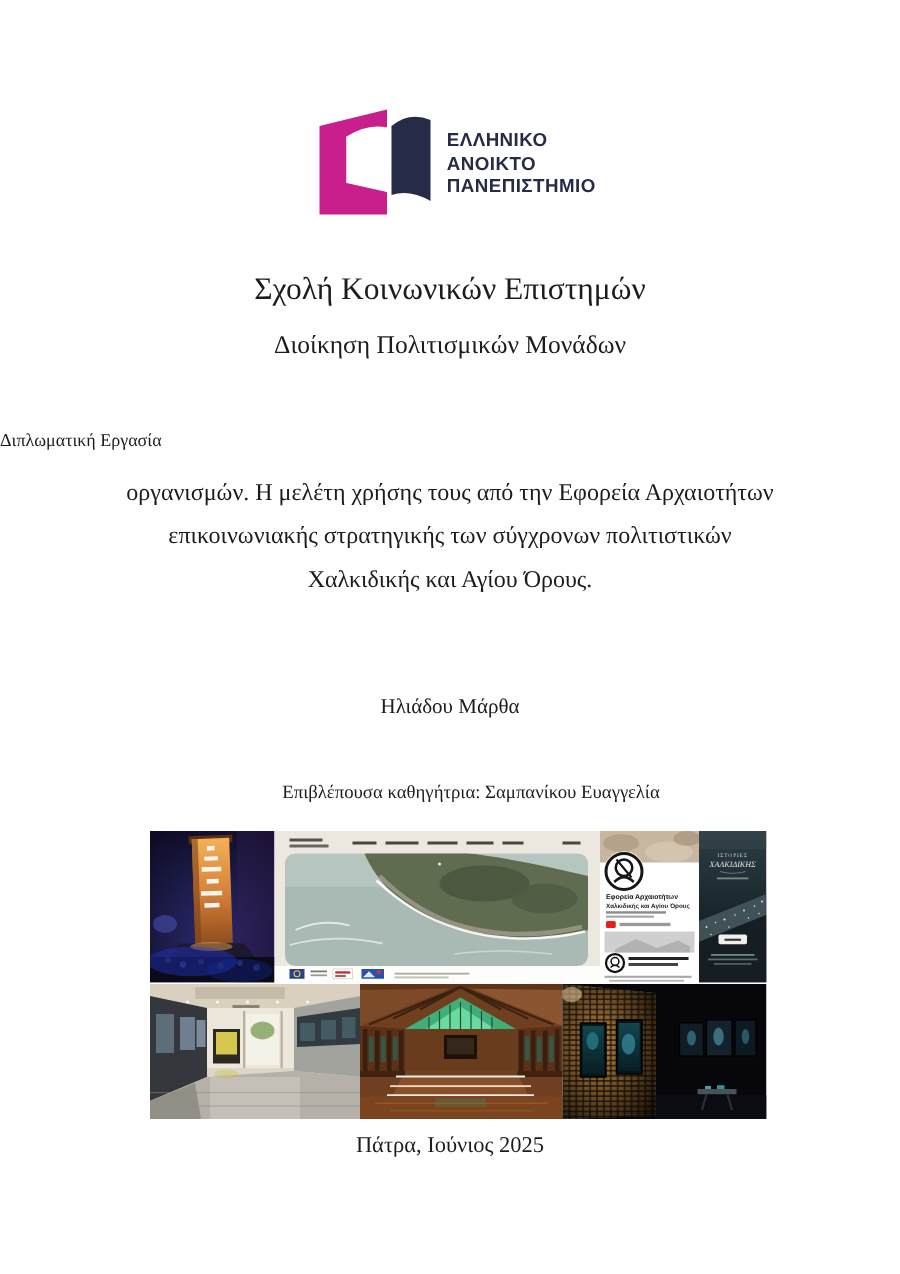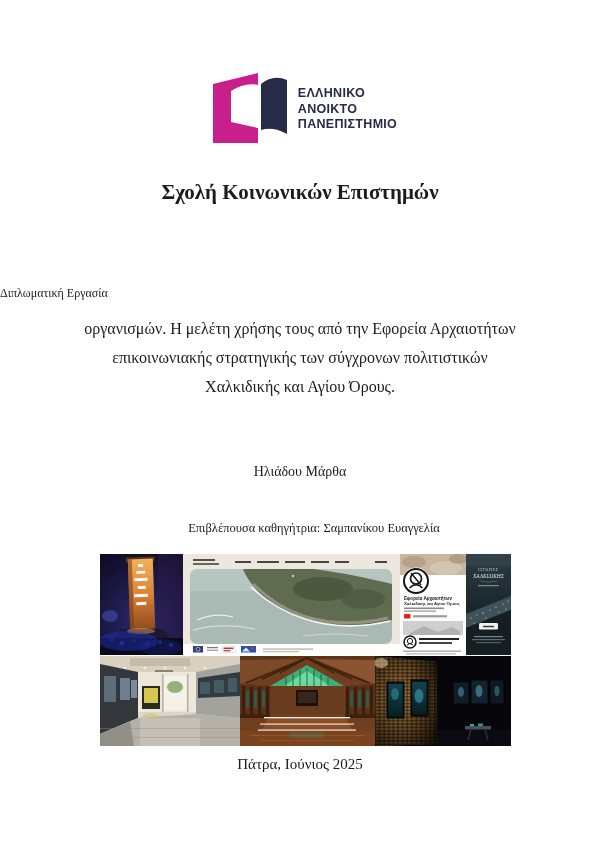--- a/index.html
+++ b/index.html
@@ -10,21 +10,21 @@
   }
   .logo-row {
     position:absolute; top:72px; left:0; width:100%;
     display:flex; justify-content:center; align-items:center; gap:9px;
   }
   .logo-book { width:86px; height:75px; display:block; }
   .logo-text {
     font-family:"Liberation Sans", sans-serif; font-weight:bold;
     color:#262b47; font-size:12.5px; line-height:15.5px; letter-spacing:.3px;
   }
-  .school   { position:absolute; top:180px; left:0; width:100%; text-align:center; font-size:21px;font-weight:bold; }
+  .school   { position:absolute; top:180px; left:0; width:100%; text-align:center; font-size:21px; }
   .program  { position:absolute; top:220px; left:0; width:100%; text-align:center; font-size:17px; }
   .thesis-label { position:absolute; top:286px; left:0; width:100%; text-align:left; font-size:12px; }
   .title    { position:absolute; top:314px; left:40px; width:520px; text-align:center; font-size:16px; line-height:29px; }
   .author   { position:absolute; top:464px; left:0; width:100%; text-align:center; font-size:14px; }
   .supervisor { position:absolute; top:521px; left:0; width:100%; text-align:center; font-size:12.5px;padding-left:28px; }
   .collage  { position:absolute; top:554px; left:100px; width:411px; }
   .collage .row { display:flex; }
   .collage .row2 { margin-top:1px; }
   .collage svg { display:block; }
   .date { position:absolute; top:756px; left:0; width:100%; text-align:center; font-size:15px; }
@@ -41,20 +41,21 @@
       <path fill="#262b47" d="M58,12 Q70,2 84,8 L84,62 Q70,54 58,58 Z"></path>
     </svg>
     <div class="logo-text">
       <div>ΕΛΛΗΝΙΚΟ</div>
       <div>ΑΝΟΙΚΤΟ</div>
       <div>ΠΑΝΕΠΙΣΤΗΜΙΟ</div>
     </div>
   </div>
 
   <div class="school">Σχολή Κοινωνικών Επιστημών</div>
+  <div class="program">Διοίκηση Πολιτισμικών Μονάδων</div>
   <div class="thesis-label">Διπλωματική Εργασία</div>
 
   <div class="title">
     <div>οργανισμών. Η μελέτη χρήσης τους από την Εφορεία Αρχαιοτήτων</div>
     <div>επικοινωνιακής στρατηγικής των σύγχρονων πολιτιστικών</div>
     <div>Χαλκιδικής και Αγίου Όρους.</div>
   </div>
 
   <div class="author">Ηλιάδου Μάρθα</div>
   <div class="supervisor">Επιβλέπουσα καθηγήτρια: Σαμπανίκου Ευαγγελία</div>

